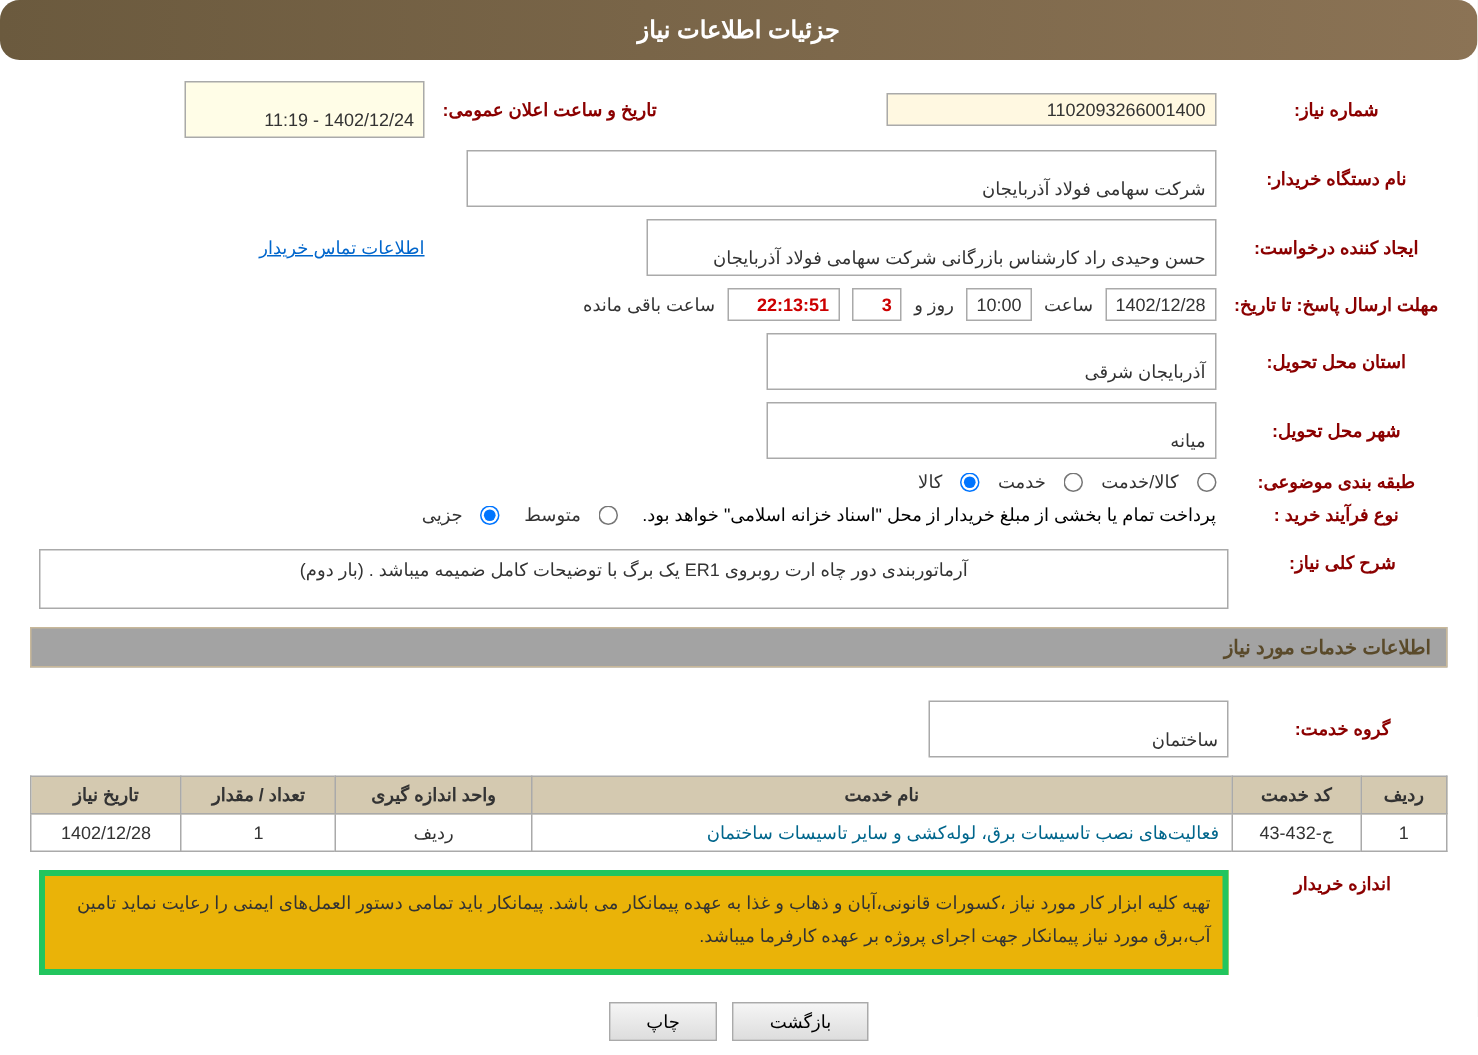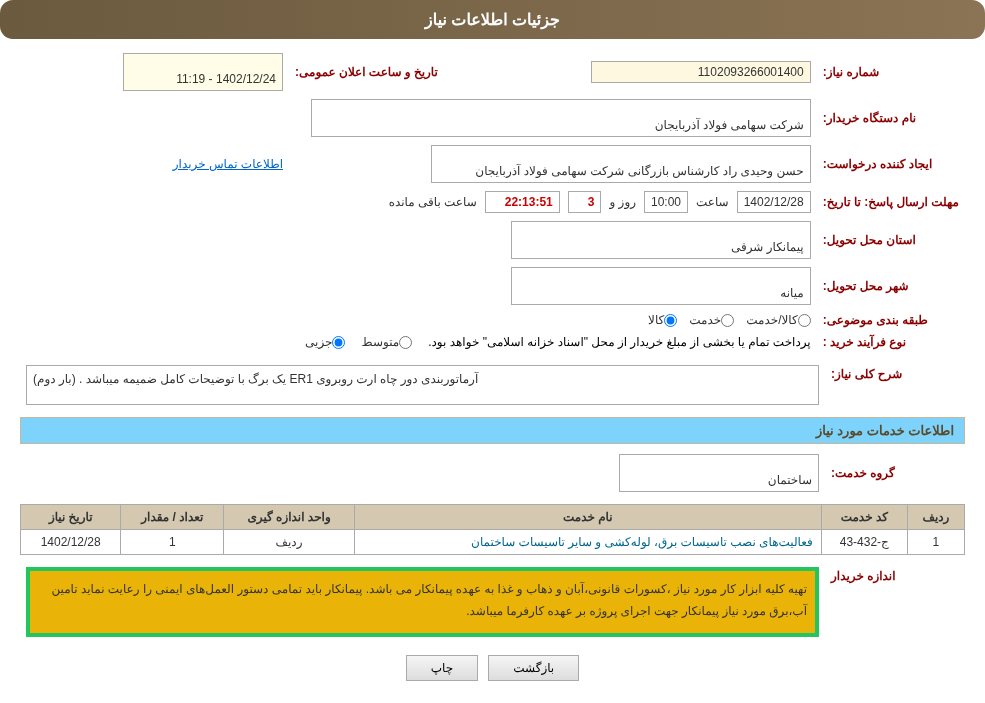--- a/index.html
+++ b/index.html
@@ -34,21 +34,21 @@
       margin-bottom: 8px;
     }
     .info-table td {
       padding: 4px 6px;
       vertical-align: middle;
     }
     .label-cell {
       color: #8B0000;
       font-weight: bold;
       white-space: nowrap;
-      text-align: left;
+      text-align: center;
       width: 140px;
     }
     .value-cell {
       text-align: right;
     }
     .input-box {
       border: 1px solid #aaa;
       background: #fff;
       padding: 18px 6px;
       display: inline-block;
@@ -60,26 +60,26 @@
       min-width: 400px;
     }
     .input-box-id {
       min-width: 220px;
       background: #fff8e1;
       border: 1px solid #aaa;
       padding: 3px 6px;
       height: 22px;
     }
     .section-title {
-      background: #7dd3fc;
+      background: #a3a3a3;
       border: 1px solid #c8b89a;
       padding: 5px 10px;
       font-weight: bold;
       color: #5a4a2a;
-      margin: 8px 0 6px 0;
+      margin: 8px 0 18px 0;
       font-size: 13px;
     }
     .link-style {
       color: #0066cc;
       text-decoration: underline;
       cursor: pointer;
     }
     .date-row {
       display: flex;
       align-items: center;
@@ -95,21 +95,21 @@
       align-items: center;
     }
     .radio-group {
       display: flex;
       gap: 12px;
       align-items: center;
     }
     .radio-item {
       display: flex;
       align-items: center;
-      gap: 0;
+      gap: 12px;
     }
     .services-table {
       width: 100%;
       border-collapse: collapse;
       margin: 8px 0;
     }
     .services-table th {
       background: #d4c9b0;
       border: 1px solid #aaa;
       padding: 5px 8px;
@@ -207,21 +207,21 @@
             <span>روز و</span>
             <span class="date-box remaining-time">3</span>
             <span class="date-box remaining-time">22:13:51</span>
             <span>ساعت باقی مانده</span>
           </div>
         </td>
       </tr>
       <tr>
         <td class="label-cell">استان محل تحویل:</td>
         <td colspan="3">
-          <span class="input-box" style="min-width:300px;">پیمانکار شرقی</span>
+          <span class="input-box" style="min-width:300px;">آذربایجان شرقی</span>
         </td>
       </tr>
       <tr>
         <td class="label-cell">شهر محل تحویل:</td>
         <td colspan="3">
           <span class="input-box" style="min-width:300px;">میانه</span>
         </td>
       </tr>
       <tr>
         <td class="label-cell">طبقه بندی موضوعی:</td>
@@ -259,21 +259,21 @@
         </td>
       </tr>
     </tbody>
       </table>
 
     <table class="info-table">
       <tbody>
           <tr>
         <td class="label-cell" style="vertical-align:top; padding-top:6px;">شرح کلی نیاز:</td>
         <td>
-          <div style="border:1px solid #aaa; background:#fff; padding:6px; min-height:40px; text-align:left;">آرماتوربندی دور چاه ارت روبروی ER1 یک برگ با توضیحات کامل ضمیمه میباشد . (بار دوم)</div>
+          <div style="border:1px solid #aaa; background:#fff; padding:6px; min-height:40px; text-align:center;">آرماتوربندی دور چاه ارت روبروی ER1 یک برگ با توضیحات کامل ضمیمه میباشد . (بار دوم)</div>
         </td>
       </tr>
     </tbody>
       </table>
 
     <div class="section-title">اطلاعات خدمات مورد نیاز</div>
 
     <table class="info-table">
       <tbody>
           <tr>

